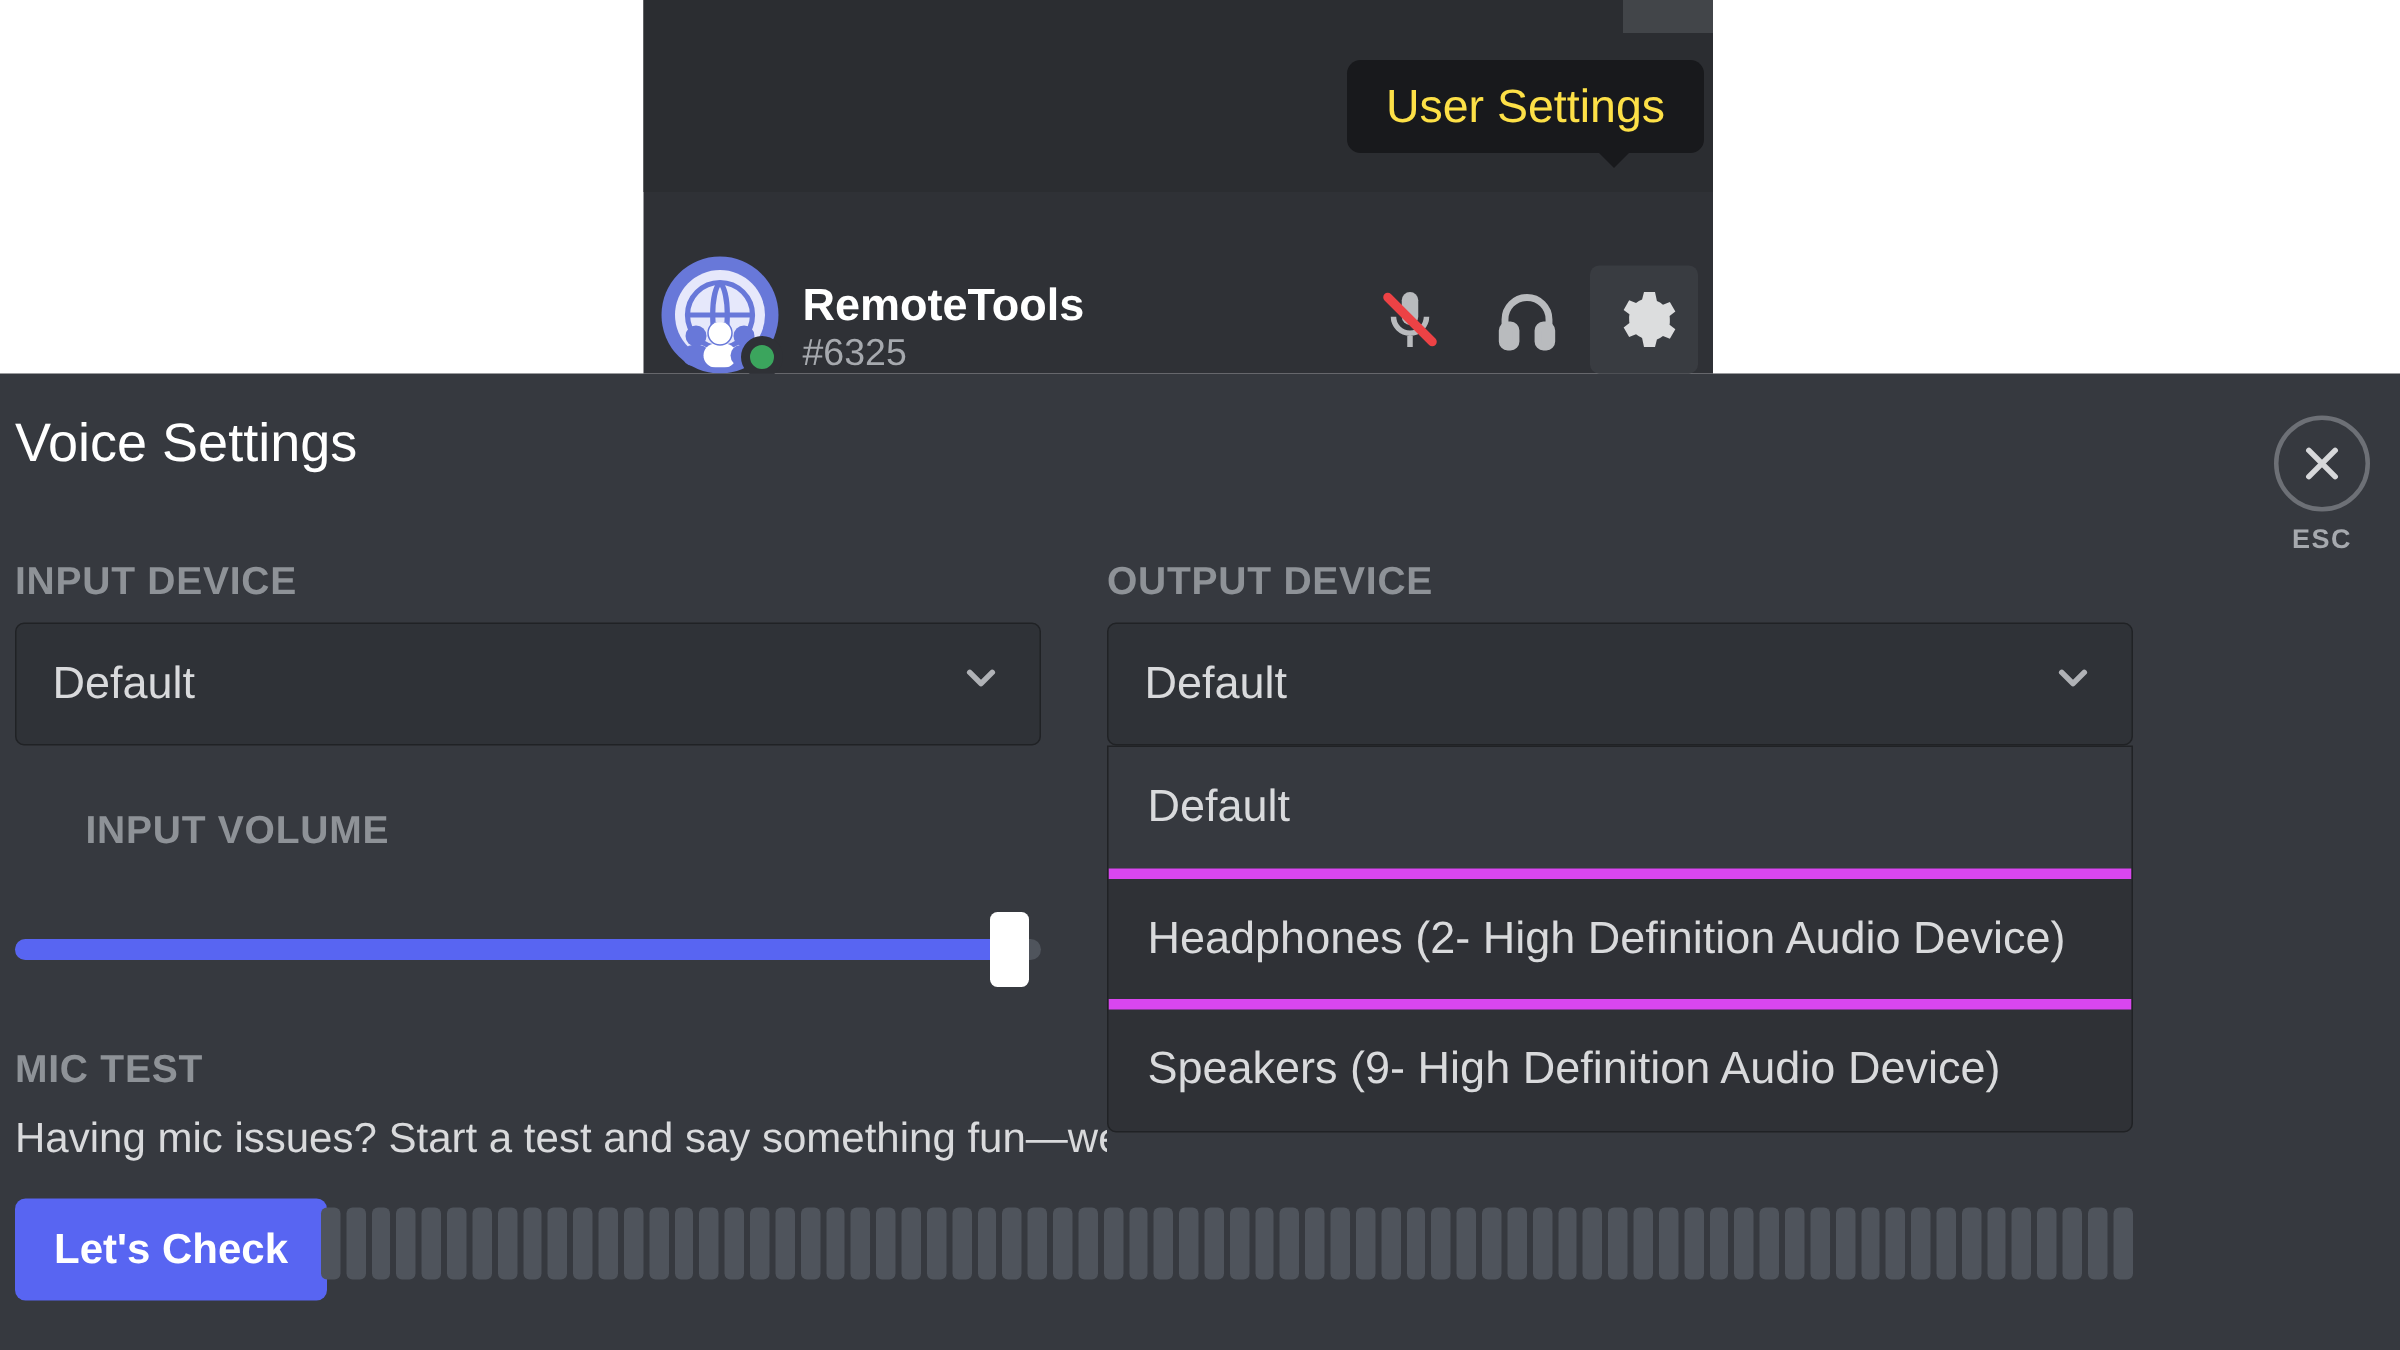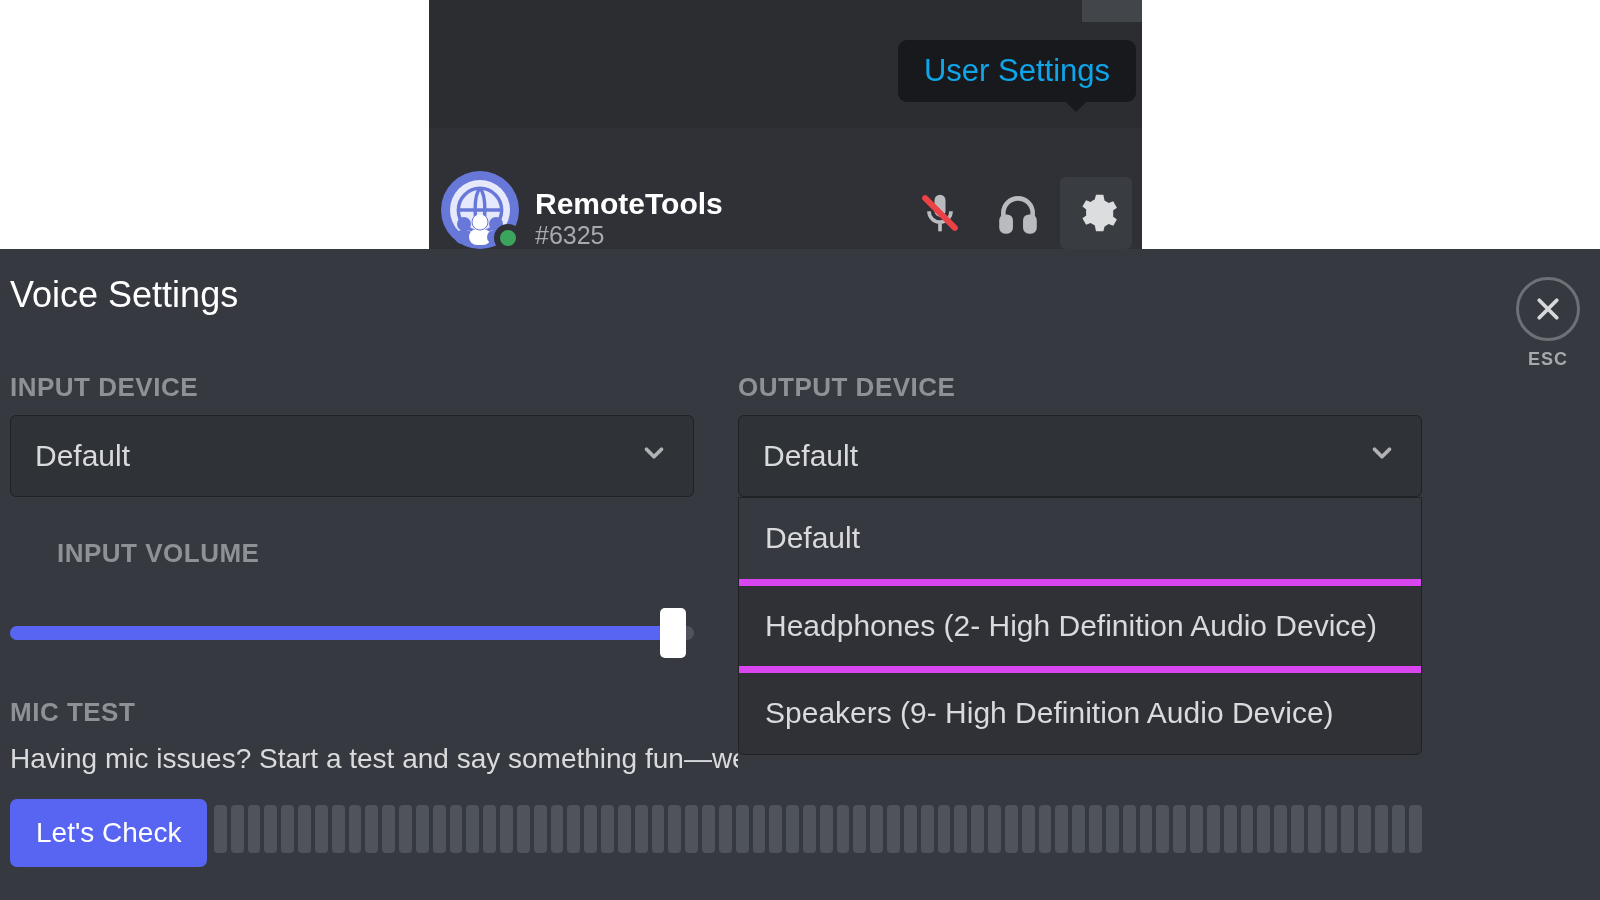--- a/index.html
+++ b/index.html
@@ -37,21 +37,21 @@
       width: 60px;
       height: 22px;
       background: #424549;
     }
     
     .tooltip {
       position: absolute;
       top: 40px;
       right: 6px;
       background: #18191c;
-      color: #0ea5e9;
+      color: #fde047;
       font-size: 31px;
       font-weight: 500;
       padding: 13px 26px;
       border-radius: 9px;
     }
     .tooltip::after {
       content: "";
       position: absolute;
       bottom: -10px;
       left: 75%;
@@ -293,21 +293,21 @@
       max-width: 728px;
     }
 
     .check-btn {
       position:absolute;
       left:10px;
       top: 550px;
       background:#5865f2;
       color:#ffffff;
       font-size:28px;
-      font-weight:400;
+      font-weight:700;
       padding: 18px 26px;
       border-radius:7px;
       border:none;
     }
     .mic-meter {
       position:absolute;
       left: 214px;
       top: 556px;
       right: 178px;
       height: 48px;

